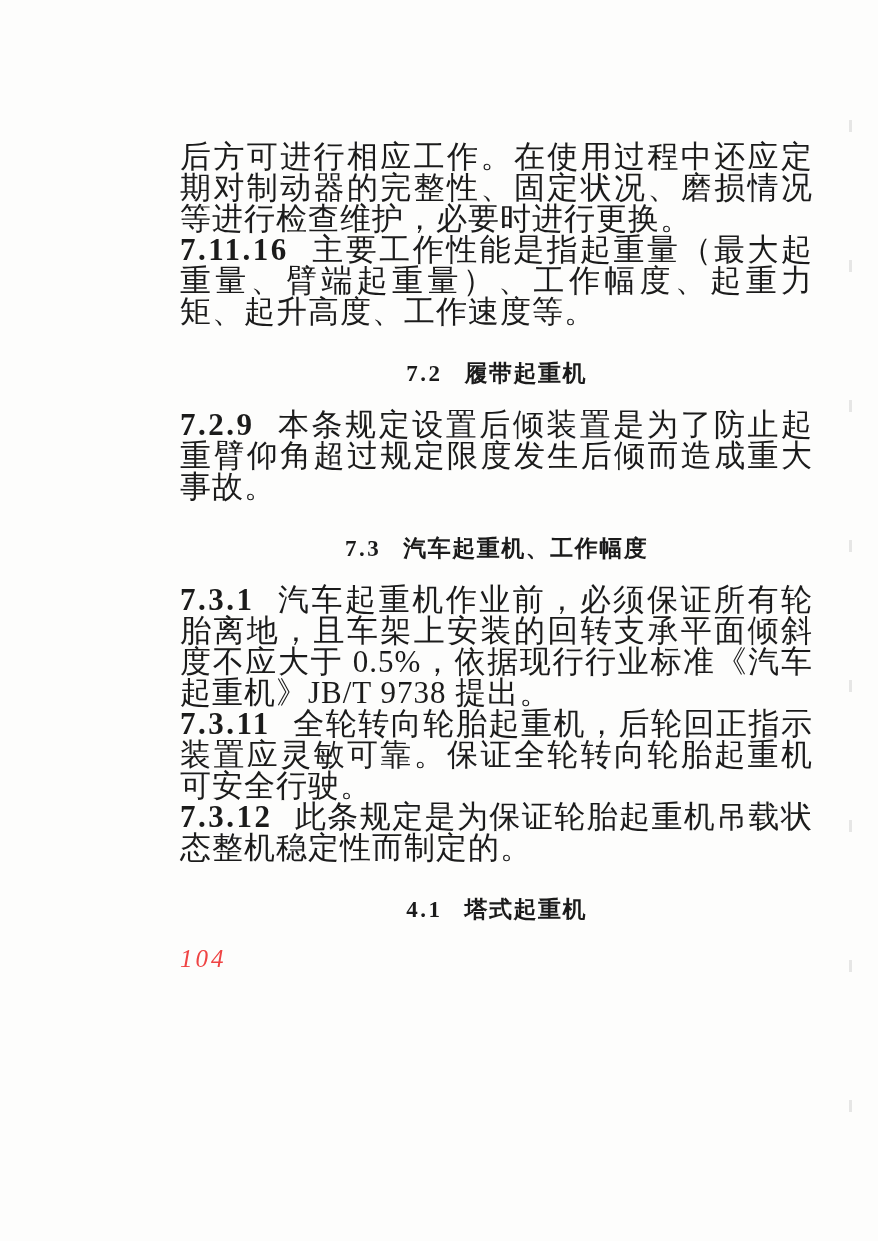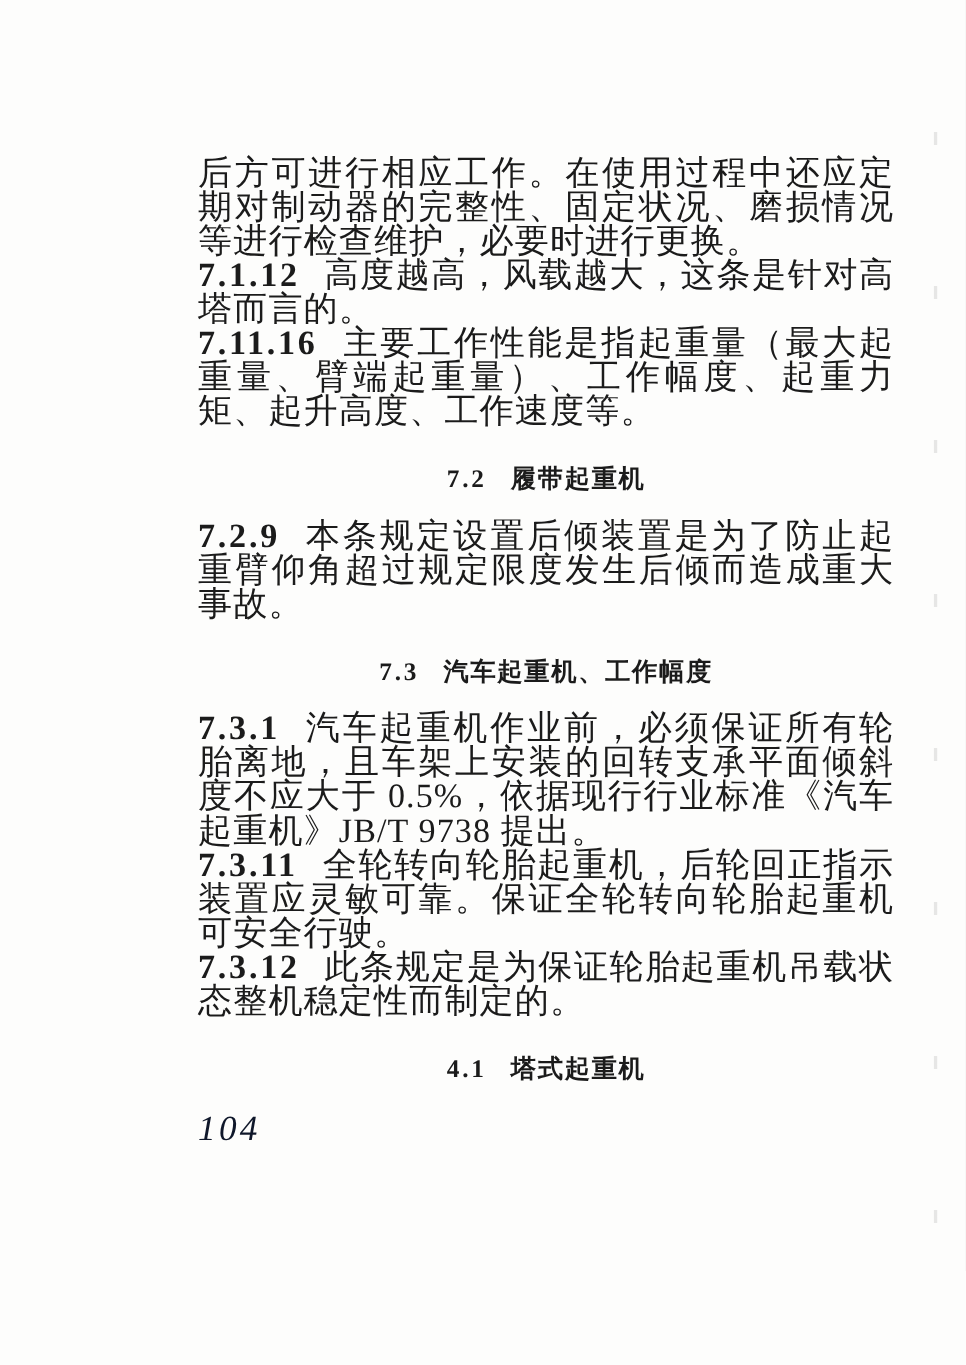--- a/index.html
+++ b/index.html
@@ -37,24 +37,24 @@
     font-size: 23px;
     line-height: 31px;
     font-weight: bold;
     text-align: center;
     letter-spacing: 1.5px;
     margin: 31px 0 20px 0;
   }
   .hnum { margin-right: 22px; letter-spacing: 2.5px; }
   .pageno {
     font-style: italic;
-    font-size: 32px;
+    font-size: 25px;
     letter-spacing: 3px;
     margin-top: 1px;
-    color: #0f172a;
+    color: #ef4444;
   }
   
   .scan-marks {
     position: absolute;
     left: 849px;
     top: 120px;
     width: 3px;
     height: 1000px;
     background: repeating-linear-gradient(
       180deg,
@@ -68,21 +68,20 @@
 <body>
 
 <div class="page">
   <div class="scan-marks"></div>
 
   <div class="content">
 
     <p class="para"><span>后方可进行相应工作。在使用过程中还应定期对制动器的完整性、固定状况、磨损情况等进行检查维护，必要时进行更换。</span></p>
 
 
-    <p class="para"><span class="num">7.1.12</span><span>高度越高，风载越大，这条是针对高塔而言的。</span></p>
 
     <p class="para"><span class="num">7.11.16</span><span>主要工作性能是指起重量（最大起重量、臂端起重量）、工作幅度、起重力矩、起升高度、工作速度等。</span></p>
 
     <h3 class="heading"><span class="hnum">7.2</span><span>履带起重机</span></h3>
 
     <p class="para"><span class="num">7.2.9</span><span>本条规定设置后倾装置是为了防止起重臂仰角超过规定限度发生后倾而造成重大事故。</span></p>
 
     <h3 class="heading"><span class="hnum">7.3</span><span>汽车起重机、工作幅度</span></h3>
 
     <p class="para"><span class="num">7.3.1</span><span>汽车起重机作业前，必须保证所有轮胎离地，且车架上安装的回转支承平面倾斜度不应大于 0.5%，依据现行行业标准《汽车起重机》JB/T 9738 提出。</span></p>

